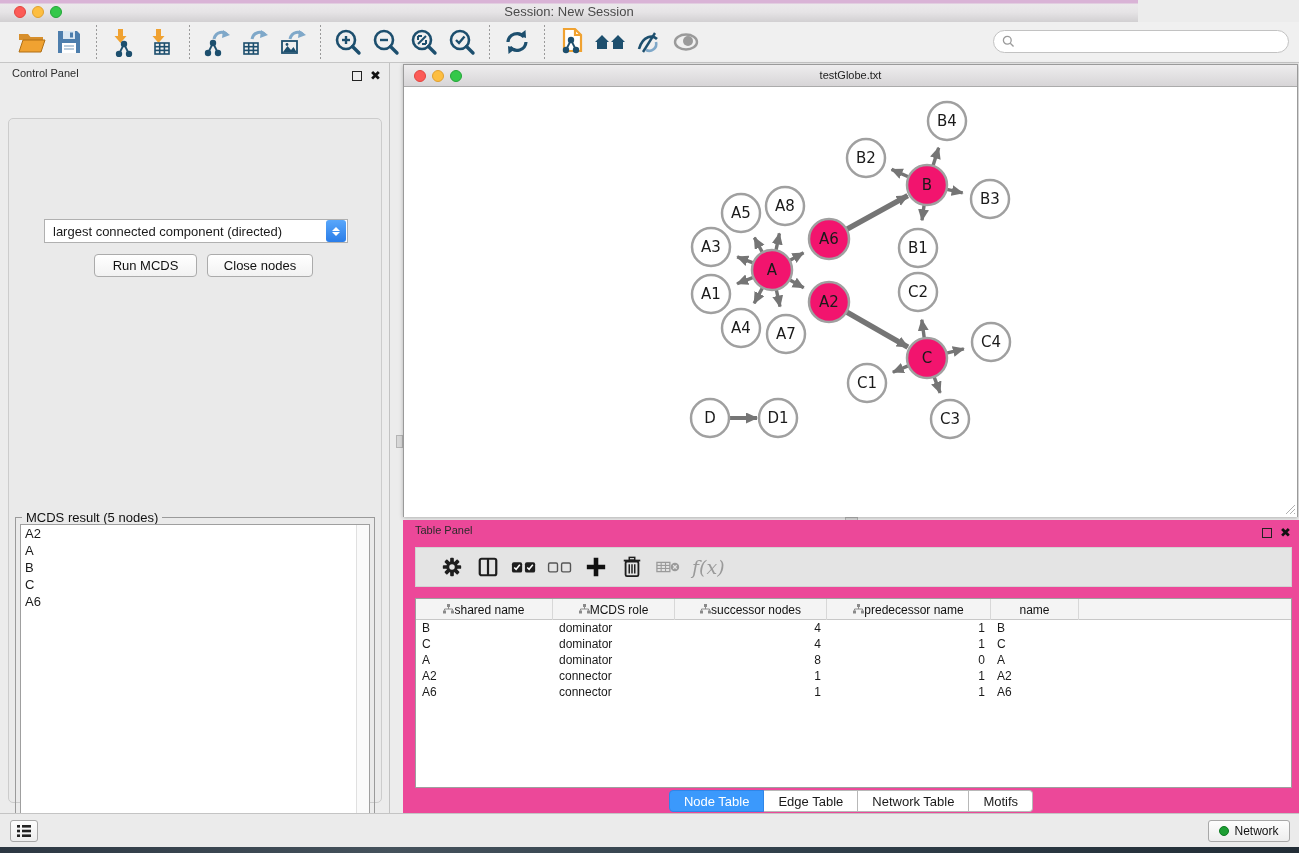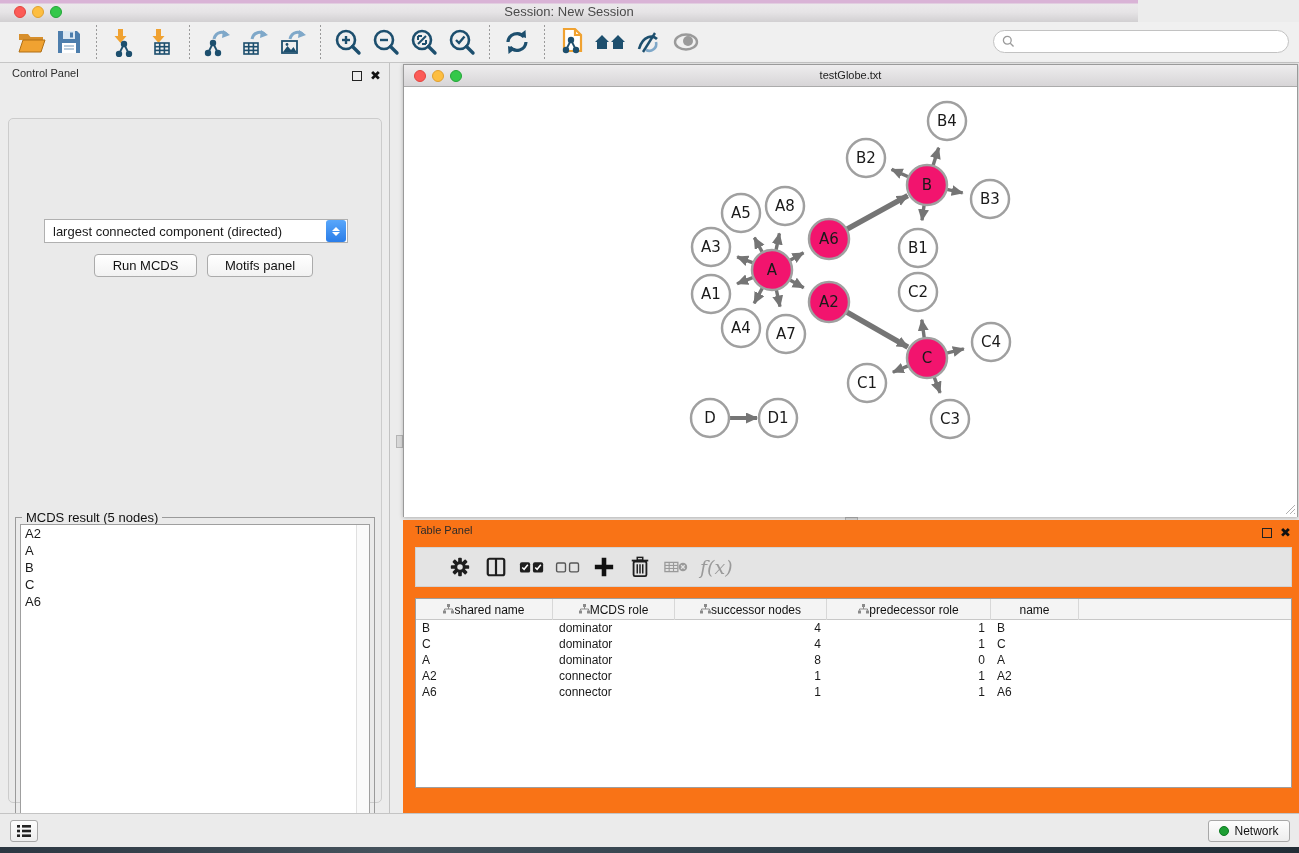--- a/index.html
+++ b/index.html
@@ -55,22 +55,22 @@
 
   
   #net-window { position:absolute; left:403px; top:64px; width:895px; height:453px; background:#fff; border:1px solid #9a9a9a; box-shadow:0 1px 4px rgba(0,0,0,.25); }
   #net-titlebar { position:absolute; left:0; top:0; width:100%; height:22px; background:linear-gradient(#eeedee,#d7d5d7); border-bottom:1px solid #ababab; }
   #net-titlebar .title { position:absolute; left:0; right:0; top:4px; text-align:center; color:#222; font-size:11px; }
   #net-canvas { position:absolute; left:0; top:22px; width:893px; height:430px; background:#fff; }
   #resize-grip { position:absolute; right:1px; bottom:1px; width:12px; height:12px; }
   .pane-grip { position:absolute; background:#d8d8d8; border:1px solid #b5b5b5; }
 
   
-  #table-panel { position:absolute; left:403px; top:520px; width:896px; height:293px; background:#f97316; }
-  #tp-toolbar { position:absolute; left:12px; top:27px; width:877px; height:40px; background:#e4e4e4; border:1px solid #d2d2d2; display:flex; align-items:center; padding-left:26px; }
+  #table-panel { position:absolute; left:403px; top:520px; width:896px; height:293px; background:#ec4899; }
+  #tp-toolbar { position:absolute; left:12px; top:27px; width:877px; height:40px; background:#e4e4e4; border:1px solid #d2d2d2; display:flex; align-items:center; padding-left:18px; }
   .tp-btn { width:36px; height:32px; display:flex; align-items:center; justify-content:center; }
   #fx-label { font-family:"DejaVu Serif","Liberation Serif",serif; font-style:italic; font-size:19px; color:#9a9a9a; margin-left:6px; }
   #node-table { position:absolute; left:12px; top:78px; width:877px; height:190px; background:#fff; border:1px solid #9e9e9e; overflow:hidden; }
   #nt-header { display:flex; height:21px; background:#f4f4f4; border-bottom:1px solid #c8c8c8; }
   .nt-hcell { display:flex; align-items:center; justify-content:center; gap:0; font-size:12px; color:#111; border-right:1px solid #d8d8d8; height:21px; }
   .nt-row { display:flex; height:16px; }
   .nt-cell { font-size:12px; line-height:16px; padding:0 6px; white-space:nowrap; overflow:hidden; }
   .num { text-align:right; }
   #tp-tabs { position:absolute; left:0; right:0; top:270px; display:flex; justify-content:center; }
   .tp-tab { height:22px; padding:3px 14px 0 14px; background:#fff; border:1px solid #b8b8b8; border-left:none; font-size:13px; }
@@ -268,21 +268,21 @@
     </div>
     <div id="cp-card">
       <div id="opt-select">
         <span class="sel-text">largest connected component (directed)</span>
         <span class="sel-stepper">
             <span class="chev up"></span>
             <span class="chev down"></span>
           </span>
       </div>
       <div id="run-btn" class="cp-button">Run MCDS</div>
-      <div id="close-btn" class="cp-button">Motifs panel</div>
+      <div id="close-btn" class="cp-button">Close nodes</div>
       <div id="mcds-fieldset">
         <span id="mcds-legend">MCDS result (5 nodes)</span>
         <div id="mcds-list">
           <div class="mcds-item">A2</div>
             <div class="mcds-item">A</div>
             <div class="mcds-item">B</div>
             <div class="mcds-item">C</div>
             <div class="mcds-item">A6</div>
             <div id="mcds-scroll"></div>
         </div>
@@ -523,21 +523,21 @@
           </div>
           <div class="nt-hcell" style="width: 164px;">
             <span><svg width="11" height="10" viewBox="0 0 11 10">
                 <g fill="#8a8a8a">
                   <rect x="4" y="0" width="3" height="3"></rect>
                   <rect x="0" y="6.5" width="3" height="3"></rect>
                   <rect x="8" y="6.5" width="3" height="3"></rect>
                 </g>
                 <path d="M5.5 3 v2 M1.5 6.5 v-1.5 h8 v1.5" stroke="#8a8a8a" stroke-width="1" fill="none"></path>
               </svg></span>
-            <span>predecessor role</span>
+            <span>predecessor name</span>
           </div>
           <div class="nt-hcell" style="width: 88px;">
             <span>name</span>
           </div>
         </div>
       <div id="nt-body">
           <div class="nt-row">
             <div class="nt-cell" style="width: 137px;">B</div>
             <div class="nt-cell" style="width: 122px;">dominator</div>
             <div class="nt-cell num" style="width: 152px;">4</div>
@@ -567,20 +567,26 @@
           </div>
           <div class="nt-row">
             <div class="nt-cell" style="width: 137px;">A6</div>
             <div class="nt-cell" style="width: 122px;">connector</div>
             <div class="nt-cell num" style="width: 152px;">1</div>
             <div class="nt-cell num" style="width: 164px;">1</div>
             <div class="nt-cell" style="width: 88px;">A6</div>
           </div>
         </div>
     </div>
+    <div id="tp-tabs">
+        <span class="tp-tab active">Node Table</span>
+        <span class="tp-tab">Edge Table</span>
+        <span class="tp-tab">Network Table</span>
+        <span class="tp-tab">Motifs</span>
+      </div>
   </div>
 
   <div id="statusbar">
     <div id="list-btn">
       <svg width="16" height="14" viewBox="0 0 16 14">
         <g fill="#222">
             <rect x="1" y="1" width="3" height="2.6"></rect>
             <rect x="6" y="1" width="9" height="2.6"></rect>
             <rect x="1" y="5.7" width="3" height="2.6"></rect>
             <rect x="6" y="5.7" width="9" height="2.6"></rect>

